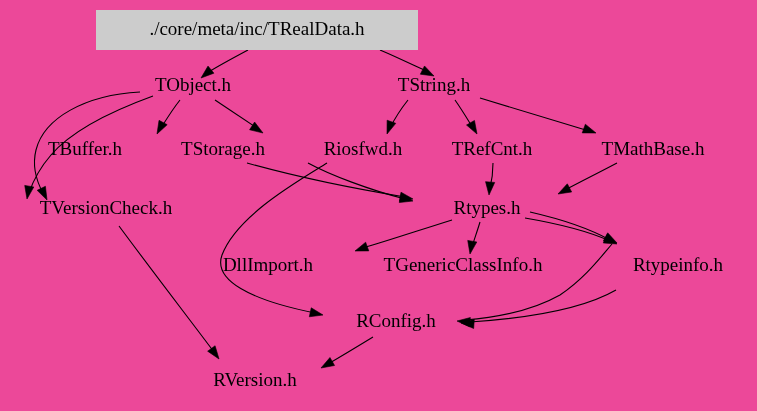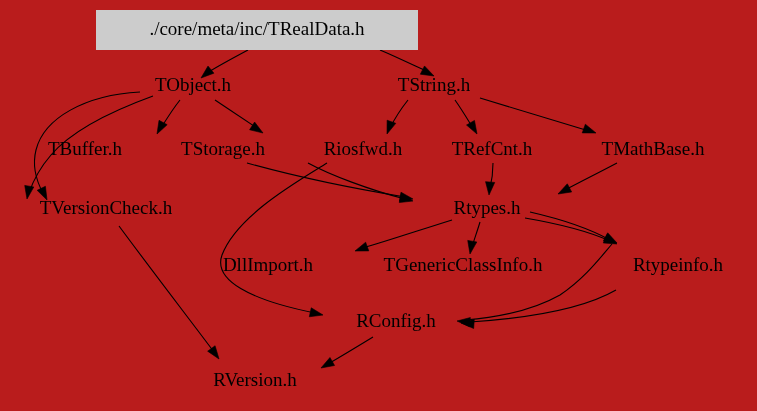--- a/index.html
+++ b/index.html
@@ -5,21 +5,21 @@
 <style>
   html, body {
     margin: 0;
     padding: 0;
     background: #ffffff;
   }
   #stage {
     position: relative;
     width: 757px;
     height: 411px;
-    background: #b91c1c;
+    background: #ec4899;
     overflow: hidden;
     font-family: "Liberation Serif", "DejaVu Serif", serif;
   }
   #graph-svg {
     position: absolute;
     left: 0;
     top: 0;
     width: 757px;
     height: 411px;
   }

